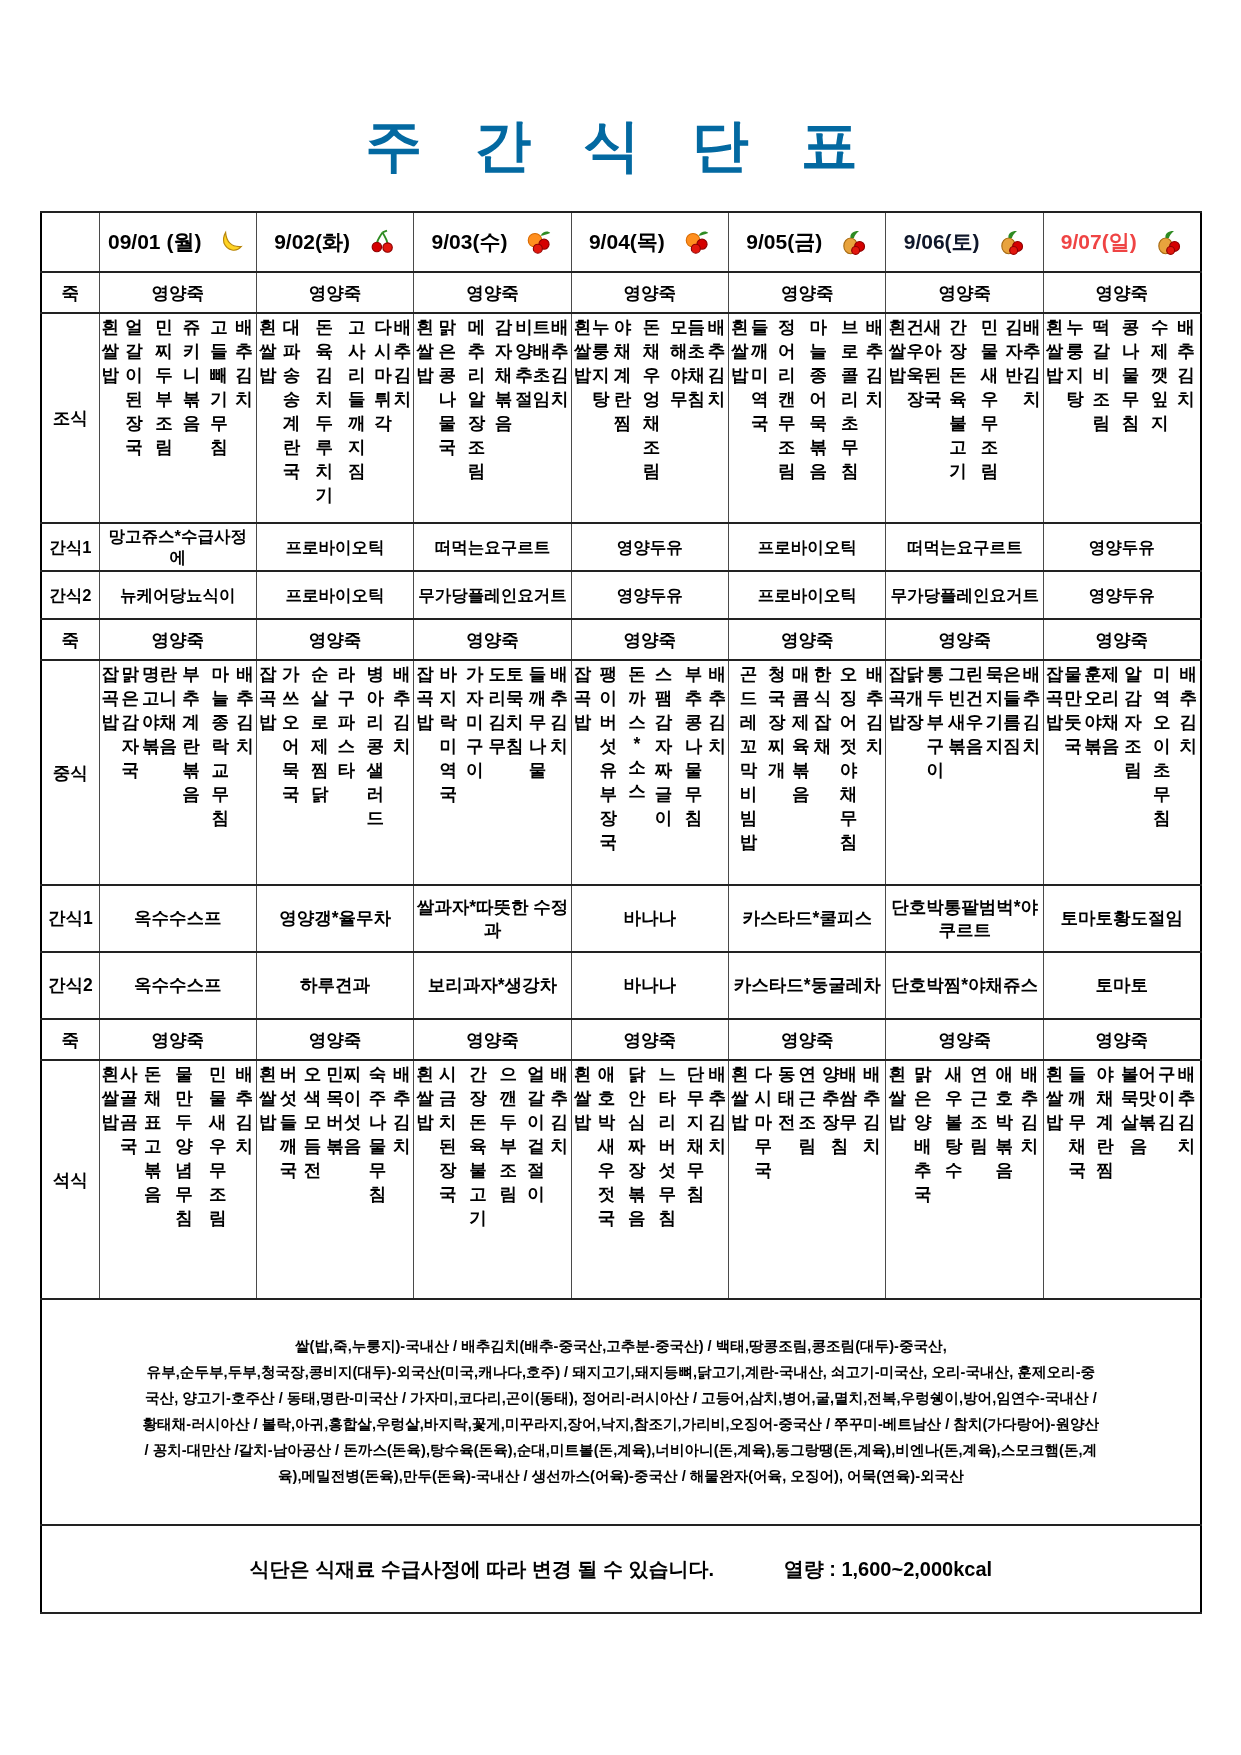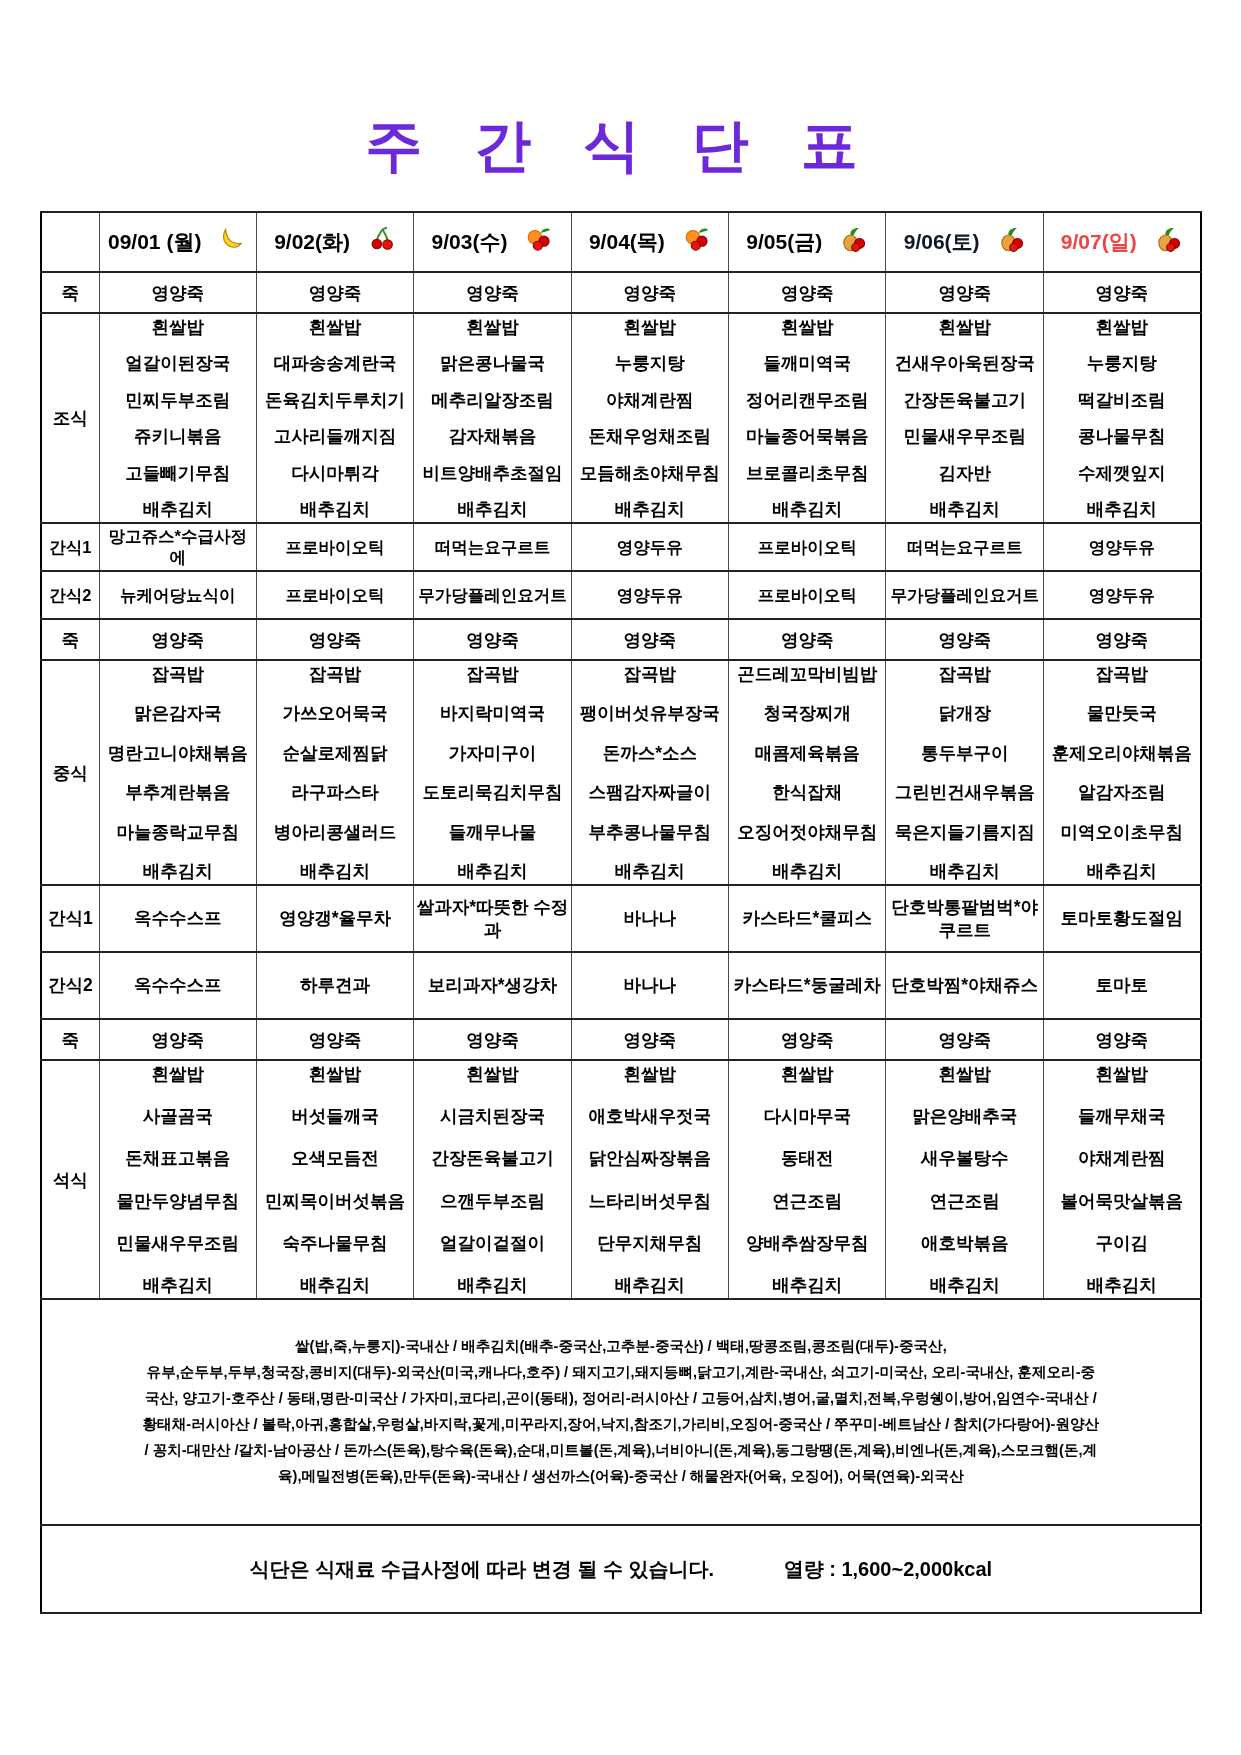--- a/index.html
+++ b/index.html
@@ -7,51 +7,51 @@
     width:1241px; height:1755px;
     font-family:"Liberation Sans","DejaVu Sans",sans-serif;
     color:#000;
   }
   .page { width:1241px; height:1755px; position:relative; }
 
   .title {
     margin:0; padding-top:108px;
     text-align:center;
     font-size:57px; font-weight:800; letter-spacing:18px;
-    color:#6d28d9;
+    color:#0369a1;
   }
 
   table.menu {
     border-collapse:collapse; table-layout:fixed;
     width:1160px; margin:26px 0 0 40px;
     border:2.5px solid #000;
   }
   table.menu td {
     border-left:1.2px solid #4a4a4a;
     border-right:1.2px solid #4a4a4a;
     border-top:2px solid #222;
     border-bottom:2px solid #222;
     text-align:center; vertical-align:middle;
     font-weight:bold; padding:1px 2px; overflow:hidden;
   }
   col.c-lbl { width:58px; }
   col.c-day { width:157.4px; }
 
   .r-header td { height:56px; font-size:21px; }
-  .day-wrap { display:inline-flex; align-items:center; justify-content:center; gap:19px; }
+  .day-wrap { display:inline-flex; align-items:flex-end; justify-content:center; gap:19px; }
   .day-sat { color:#0f172a; }
   .day-sun { color:#ef4444; }
   .fruit { width:27px; height:27px; flex:0 0 auto; margin-top:-6px; }
 
   .lbl { font-size:17.5px; }
 
   .r-porridge td { height:37px; font-size:17.5px; }
 
   .meal-lines {
-    display:flex; flex-direction:column; justify-content:space-between;
+    display:flex; justify-content:center;
     height:100%; font-size:17.5px;
   }
   .r-breakfast td { height:206px; }
   .r-lunch td     { height:221px;margin-top:48px; }
   .r-dinner td    { height:235px; }
 
   .r-snack td   { height:44px; font-size:16.5px; word-break:break-all; line-height:1.25; }
   .r-pmsnack td { height:63px; font-size:17.5px; word-break:break-all; line-height:1.3; }
 
   .origin-cell {

